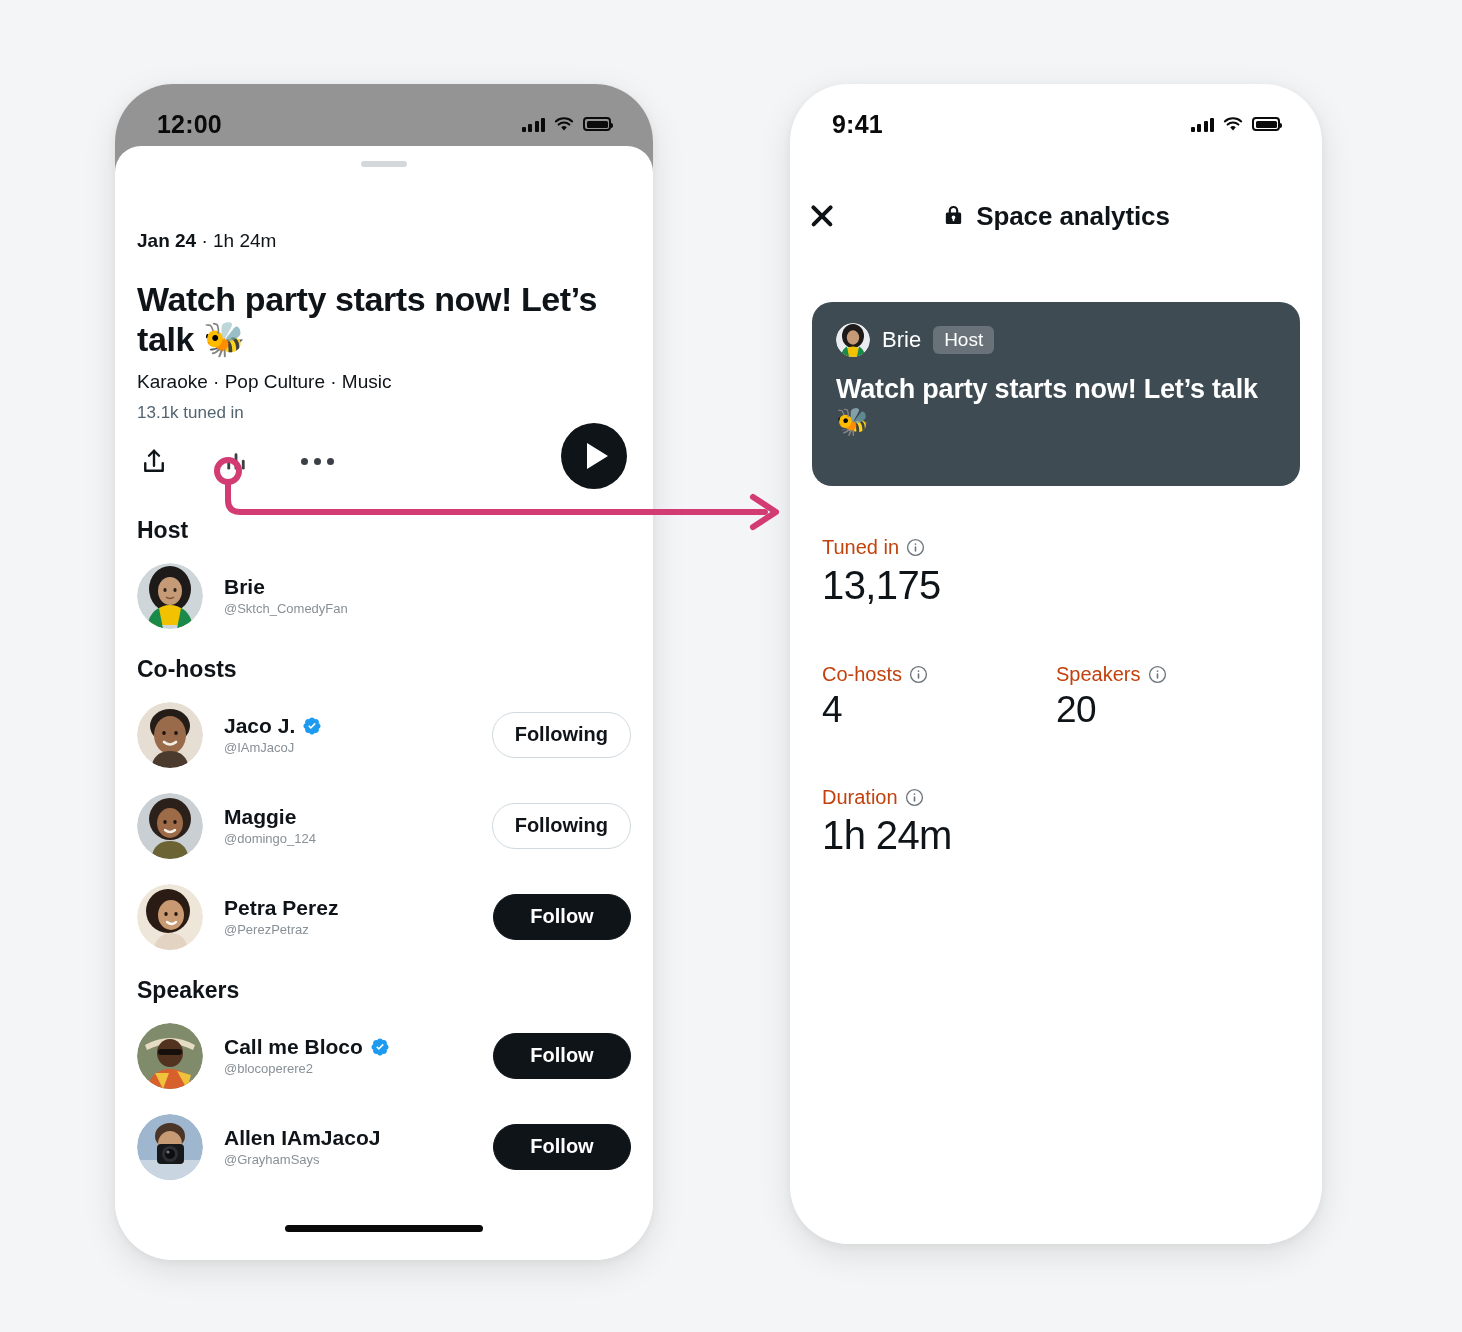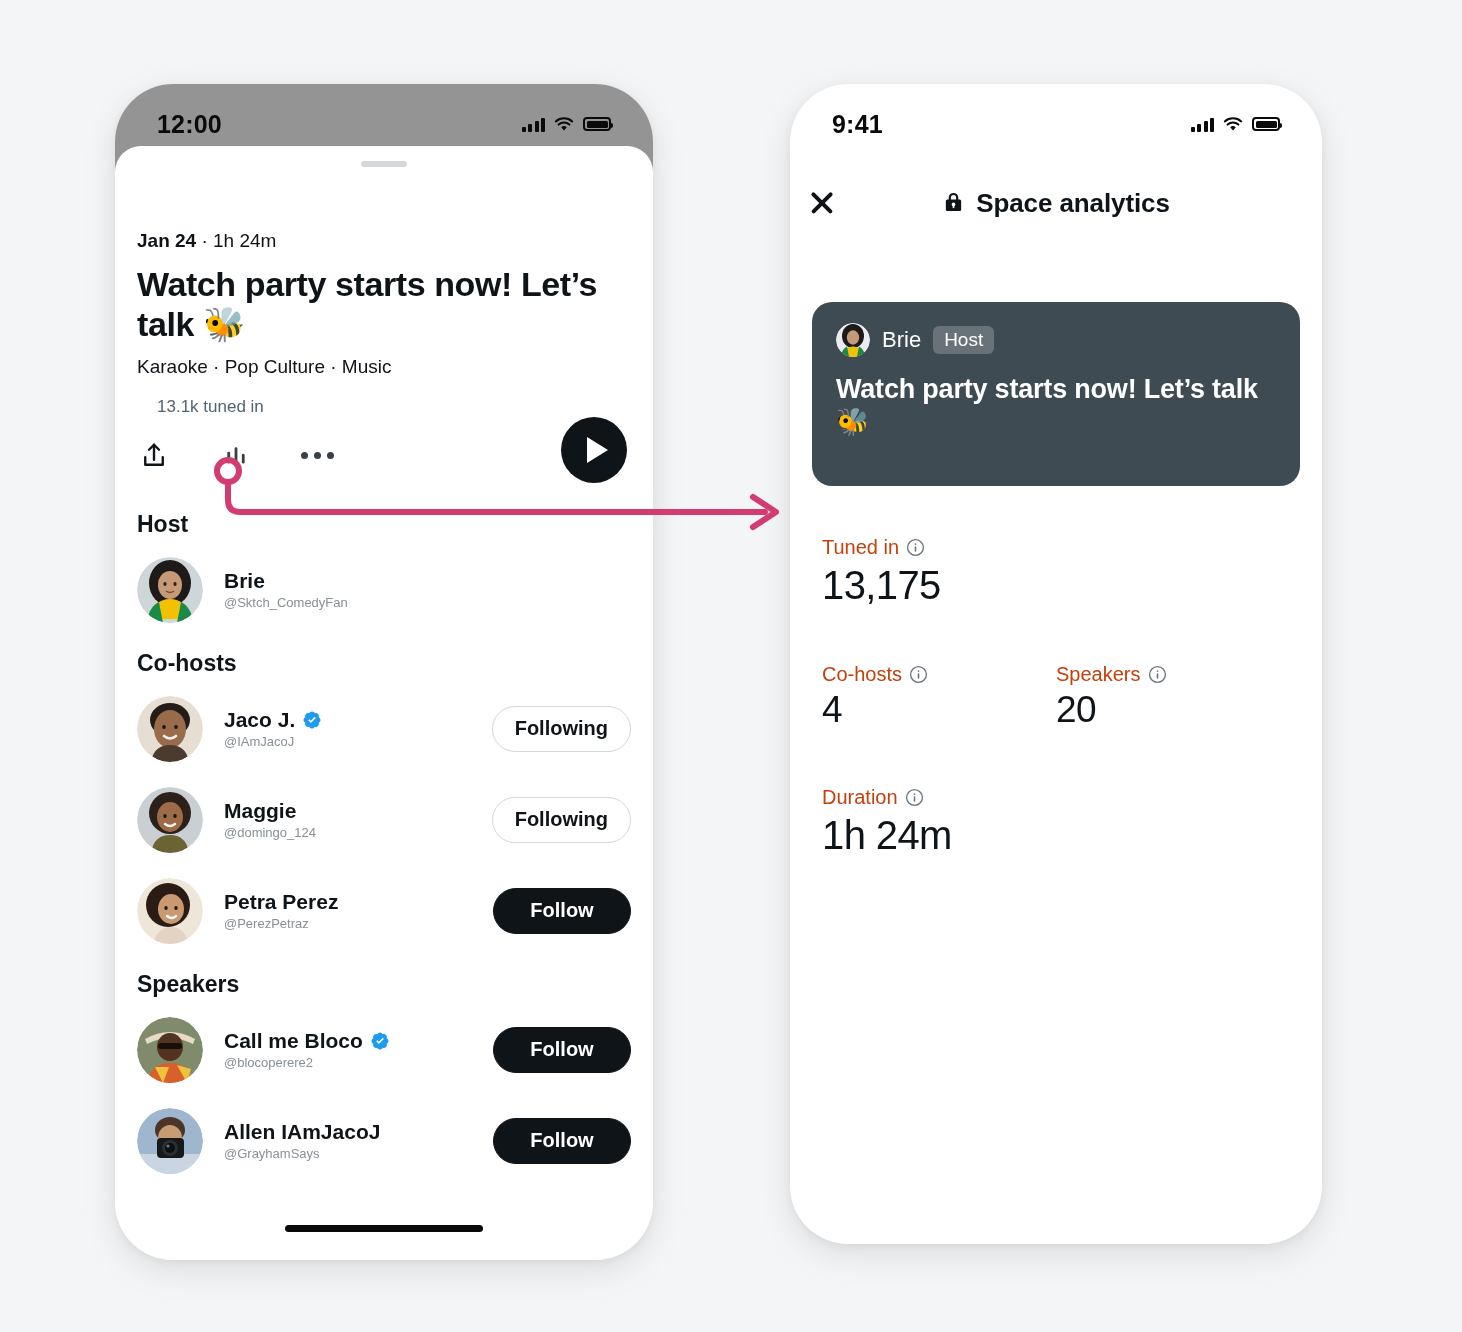--- a/index.html
+++ b/index.html
@@ -52,29 +52,29 @@
   .wifi svg { display:block; }
   .batt { width: 28px; height: 14px; border: 2px solid #0a0a0a; border-radius: 4px;
           position: relative; padding: 1.5px; }
   .batt::after { content:''; position:absolute; right:-4px; top:4px; width:2px; height:5px;
                  background:#0a0a0a; border-radius:0 2px 2px 0; }
   .batt span { display:block; height:100%; background:#0a0a0a; border-radius:1.5px; }
 
   
   .lp-body { position: absolute; left: 0; top: 146px; width: 100%; bottom: 0;
              padding: 0 22px; }
-  .meta-row { font-size: 19px; color: #0F1419; margin-bottom: 13px; }
+  .meta-row { font-size: 19px; color: #0F1419; margin-bottom: 28px; }
   .meta-row b { font-weight: bold; }
   .meta-row span { color: #0F1419; font-weight: normal; }
   .space-title {
     font-size: 34px; font-weight: bold; line-height: 1.17; color: #0F1419;
     letter-spacing: -0.4px; margin-bottom: 11px;
   }
-  .topics { font-size: 19px; color: #0F1419; margin-bottom: 19px; }
-  .tuned { font-size: 17px; color: #536471; margin-bottom: 6px; margin-left: 20px; }
+  .topics { font-size: 19px; color: #0F1419; margin-bottom: 10px; }
+  .tuned { font-size: 17px; color: #536471; margin-bottom: 6px; }
 
   .action-row { position: relative; height: 66px; display: flex; align-items: center; gap: 48px; }
   .act-icon { width: 34px; height: 34px; color: #0F1419; display:flex; align-items:center; justify-content:center;}
   .dots { display:flex; gap:6px; align-items:center; }
   .dots i { width: 7px; height: 7px; border-radius: 50%; background: #3a4045; display:block; }
   .play-btn {
     position: absolute; right: 4px; top: -6px; width: 66px; height: 66px;
     border-radius: 50%; background: #0F1419; display:flex; align-items:center; justify-content:center;
   }
   .play-tri { width: 0; height: 0; border-left: 21px solid #fff;
@@ -97,22 +97,22 @@
     font-size: 20px; font-weight: bold; padding: 0 22px;
   }
   .btn.following { background: #fff; border: 1.5px solid #CFD9DE; color: #0F1419; }
   .btn.follow { background: #0F1419; border: 1.5px solid #0F1419; color: #fff; }
   .home-ind {
     position: absolute; left: 50%; transform: translateX(-50%); bottom: 28px;
     width: 198px; height: 7px; border-radius: 4px; background: #0a0a0a; z-index: 6;
   }
 
   
-  .rp-header { position: absolute; top: 80px; left: 0; width: 100%; height: 78px;
-               display: flex; align-items: center; padding: 0 16px; }
+  .rp-header { position: absolute; top: 70px; left: 0; width: 100%; height: 78px;
+               display: flex; align-items: flex-end; padding: 0 16px; }
   .close-x { width: 32px; height: 32px; position: relative; flex: 0 0 32px; }
   .close-x::before, .close-x::after {
     content:''; position:absolute; left:2px; top:14px; width:28px; height:3.6px;
     background:#0F1419; border-radius:2px;
   }
   .close-x::before { transform: rotate(45deg); }
   .close-x::after  { transform: rotate(-45deg); }
   .rp-title-wrap { flex: 1; display: flex; align-items: center; justify-content: center; gap: 11px;
                    margin-right: 32px; }
   .rp-title { font-size: 26px; font-weight: bold; color: #0F1419; letter-spacing: -0.1px; }

